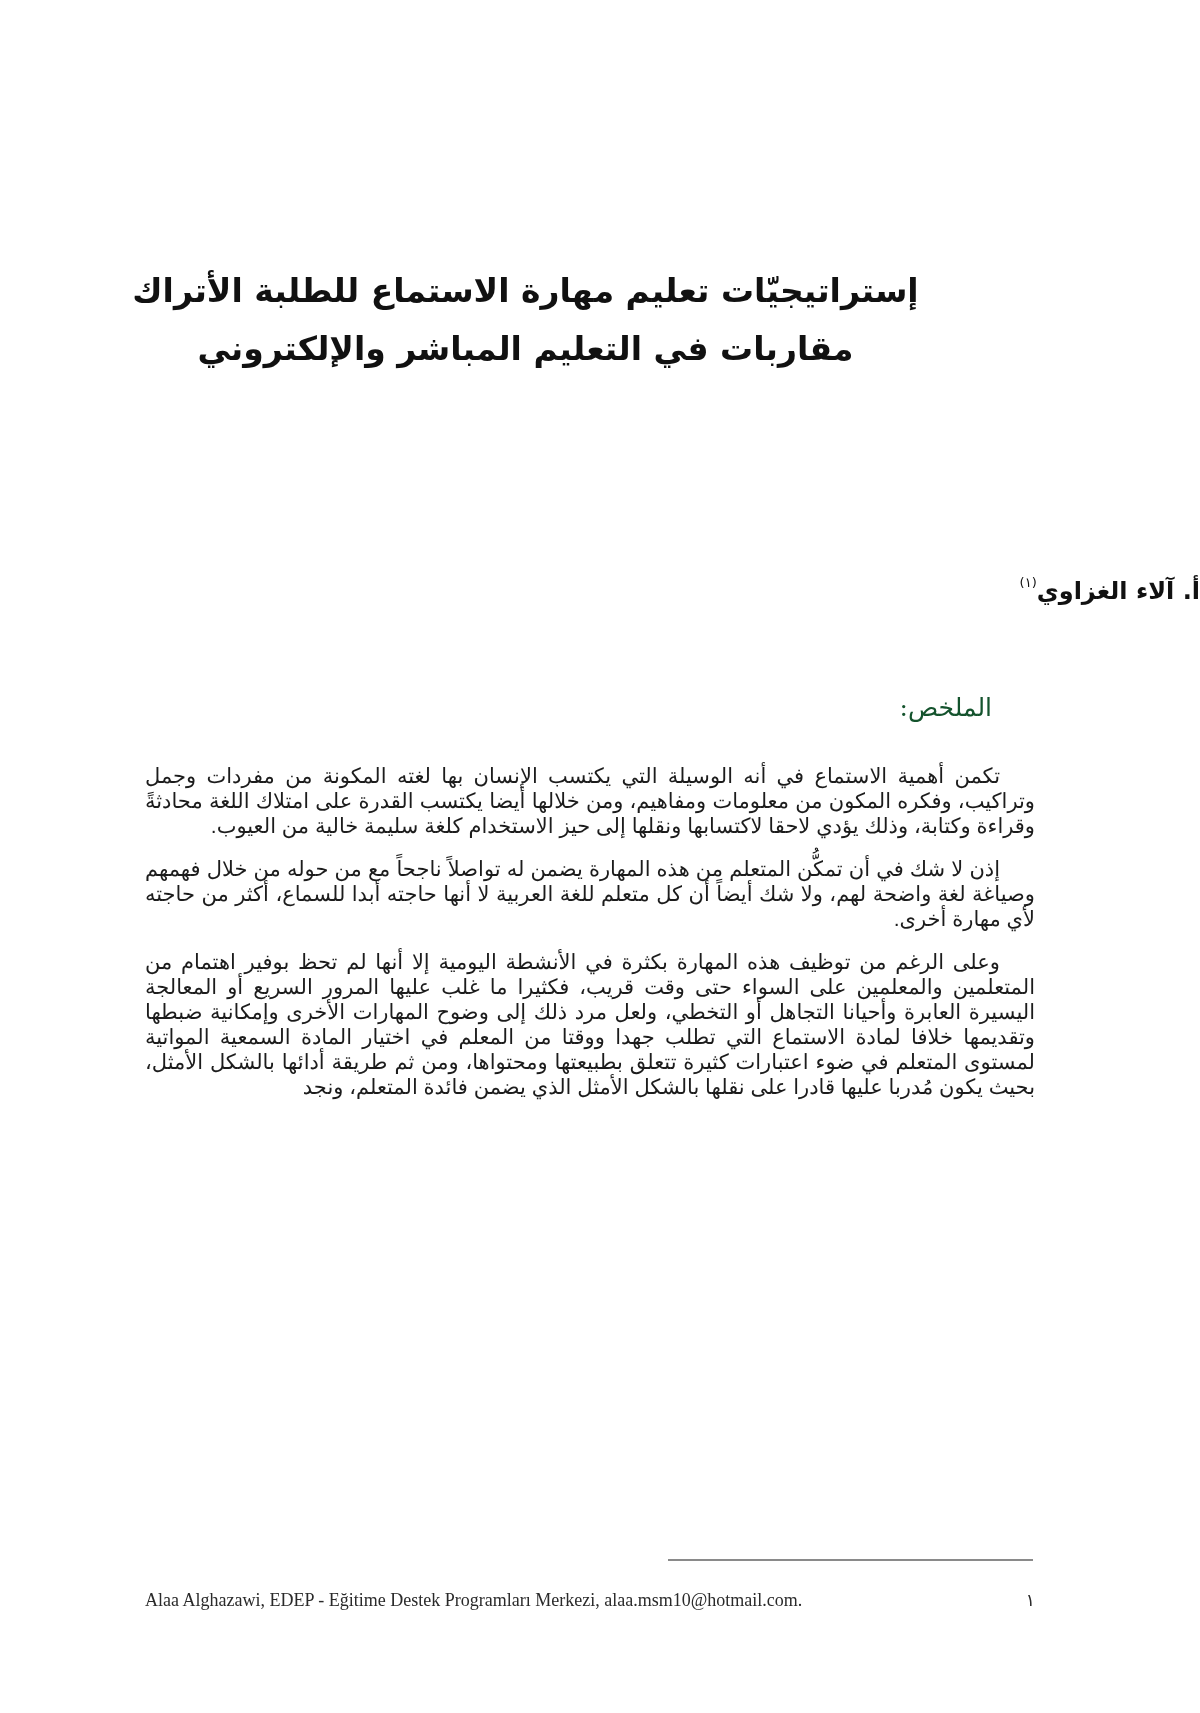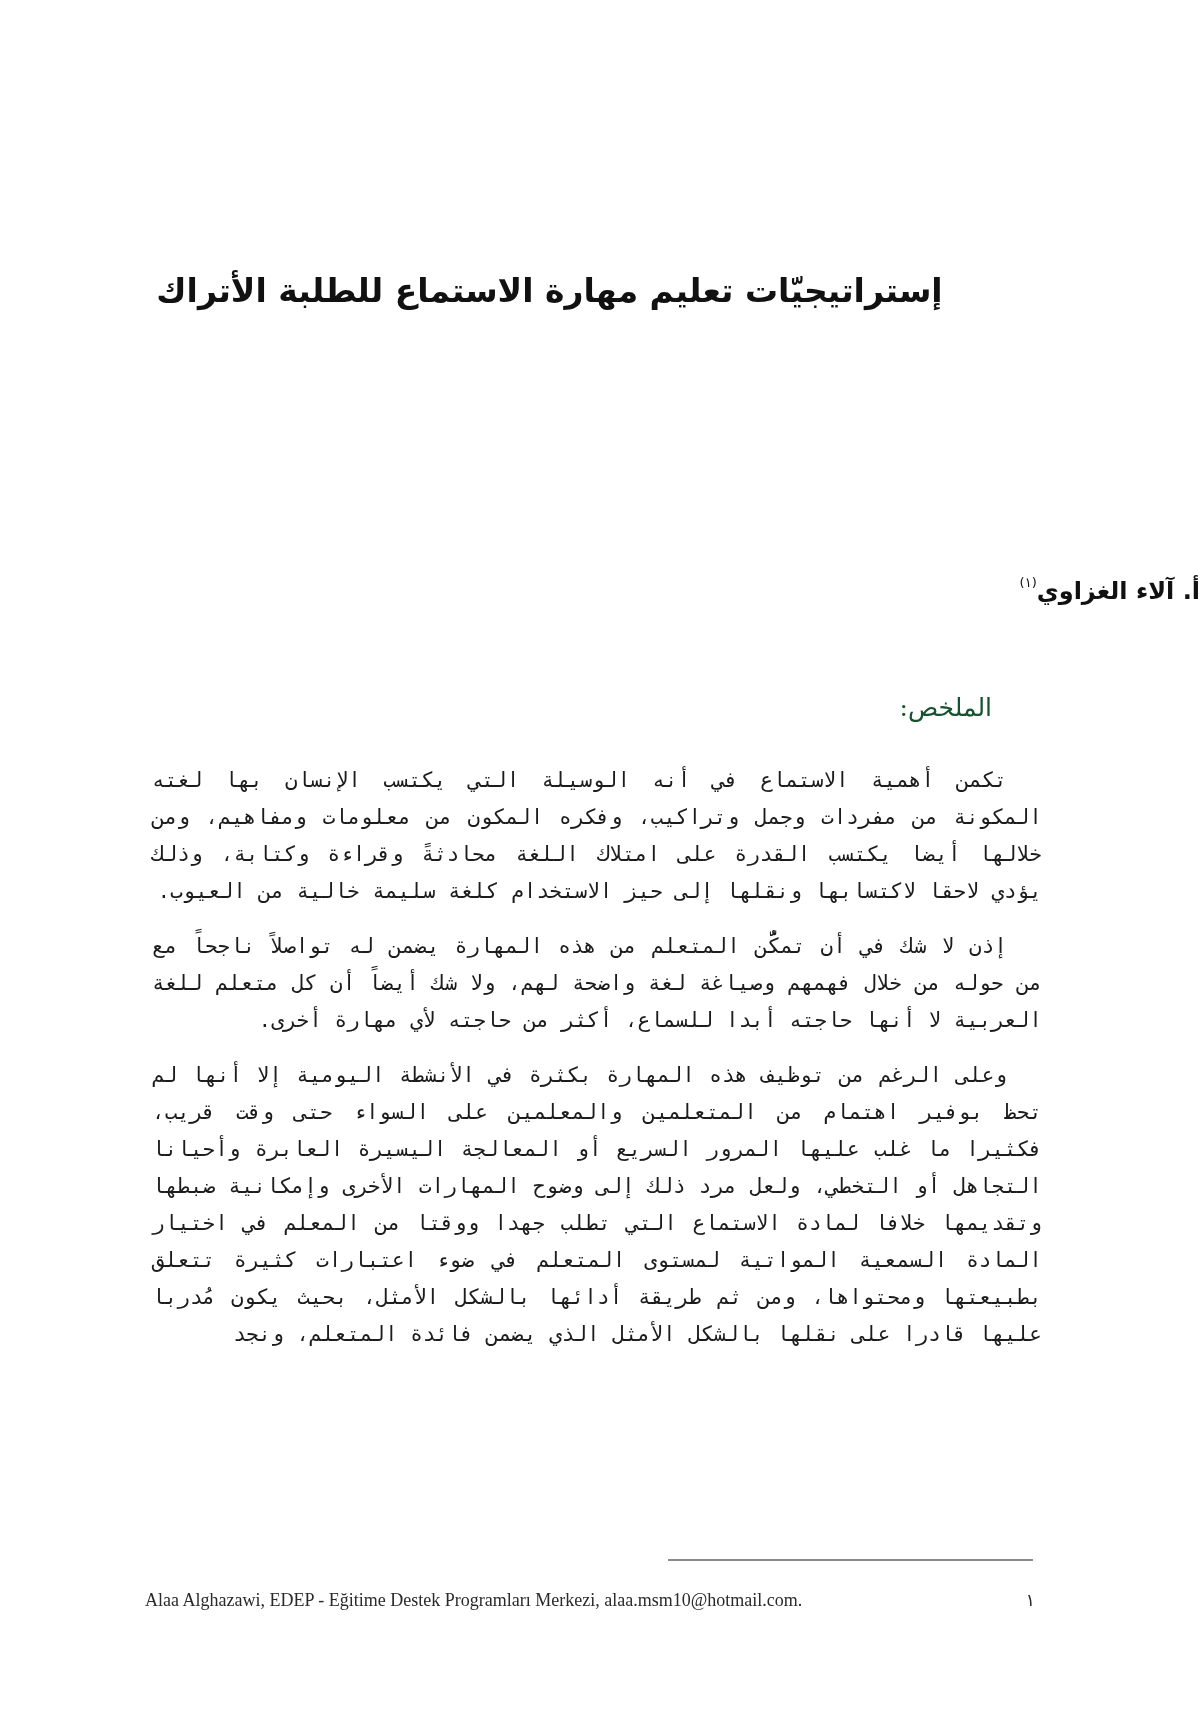--- a/index.html
+++ b/index.html
@@ -24,21 +24,20 @@
     .title-block {
       position: absolute;
       top: 262px;
       left: 0;
       width: 1051px;
       text-align: center;
       direction: rtl;
       font-family: "DejaVu Sans", sans-serif;
       font-weight: bold;
       color: #111111;
-      padding-left: 24px;
     }
     .title-line {
       font-size: 33px;
       line-height: 58px;
       margin: 0;
     }
     .author {
       position: absolute;
       top: 575px;
       left: 0;
@@ -62,25 +61,24 @@
       font-family: "DejaVu Serif", serif;
       font-size: 25px;
       color: #14532d;
     }
     .body-text {
       position: absolute;
       top: 763px;
       left: 145px;
       width: 890px;
       direction: rtl;
-      font-family: Liberation Mono, monospace;
+      font-family: Liberation Sans, sans-serif;
       font-size: 21px;
-      line-height: 37px;
+      line-height: 25px;
       color: #1c1c1c;
-      margin-left: 7px;
     }
     .body-text p {
       margin: 0 0 18px 0;
       text-align: justify;
       text-align-last: right;
       text-indent: 35px;
     }
     .footnote-rule {
       position: absolute;
       top: 1559px;
@@ -114,20 +112,21 @@
       font-size: 17px;
     }
   </style>
 </head>
 <body>
 
 <div class="page">
 
   <div class="title-block">
     <p class="title-line">إستراتيجيّات تعليم مهارة الاستماع للطلبة الأتراك</p>
+    <p class="title-line">مقاربات في التعليم المباشر والإلكتروني</p>
   </div>
 
   <div class="author">
     <span>أ. آلاء الغزاوي</span><sup>(١)</sup>
   </div>
 
   <div class="abstract-heading">الملخص:</div>
 
   <div class="body-text">
     <p>تكمن أهمية الاستماع في أنه الوسيلة التي يكتسب الإنسان بها لغته المكونة من مفردات وجمل وتراكيب، وفكره المكون من معلومات ومفاهيم، ومن خلالها أيضا يكتسب القدرة على امتلاك اللغة محادثةً وقراءة وكتابة، وذلك يؤدي لاحقا لاكتسابها ونقلها إلى حيز الاستخدام كلغة سليمة خالية من العيوب.</p>

